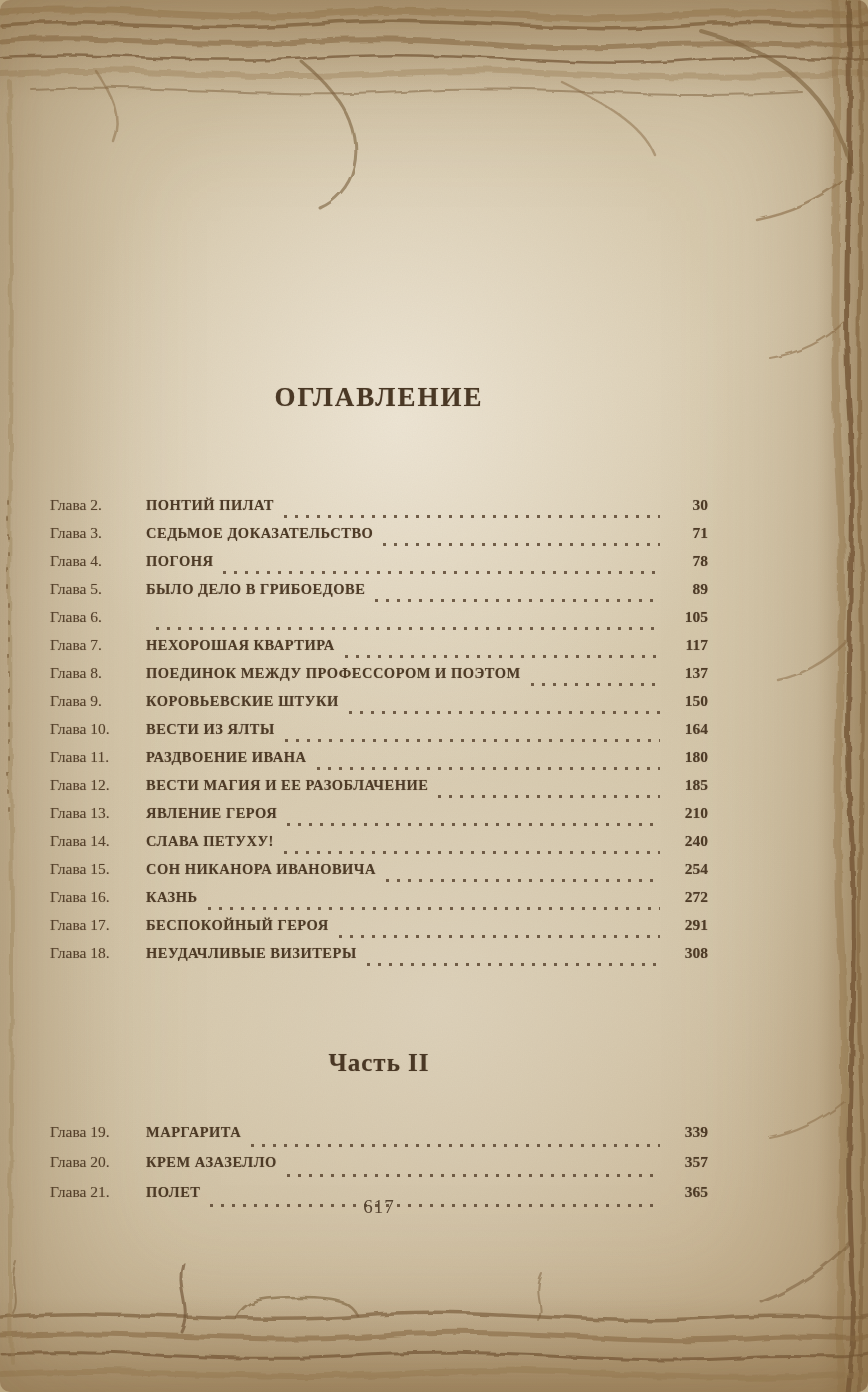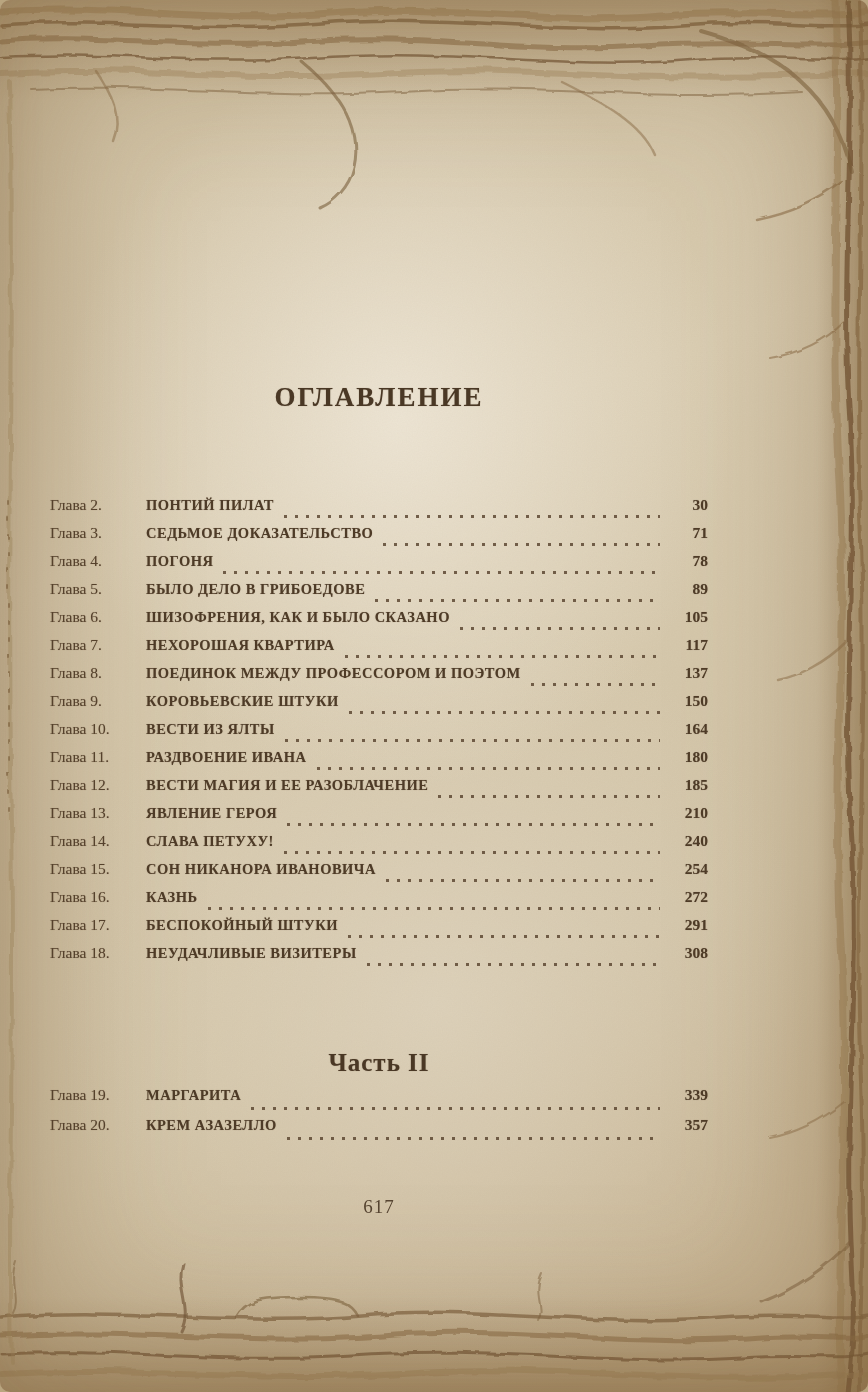--- a/index.html
+++ b/index.html
@@ -23,21 +23,21 @@
      font-weight:700;font-size:27px;letter-spacing:2px;color:#4a3825;
      text-shadow:0 0 1px rgba(74,56,37,.45);}
   .part-heading{position:absolute;left:0;right:0;text-align:center;
      font-weight:700;font-size:25px;letter-spacing:1px;color:#4a3825;
      text-shadow:0 0 1px rgba(74,56,37,.4);}
   #part1-heading{top:436px;}
   #part2-heading{top:1028px;}
 
   .toc{position:absolute;left:0;right:0;}
   #toc-part1{top:496px;}
-  #toc-part2{top:1086px;}
+  #toc-part2{top:1123px;}
   .toc-row{display:flex;align-items:baseline;height:28px;}
   #toc-part2 .toc-row{height:30px;}
   .chap-label{flex:none;width:96px;font-size:15.5px;color:#55412c;
      text-shadow:0 0 1px rgba(85,65,44,.35);}
   .chap-title{flex:none;font-weight:700;font-size:14.5px;letter-spacing:.5px;
      white-space:nowrap;color:#4e3b27;text-shadow:0 0 1px rgba(78,59,39,.4);}
   .leader{flex:1 1 auto;min-width:14px;height:5px;align-self:flex-end;margin:0 4px 5px 9px;
      background-image:radial-gradient(circle at 2.5px 2.5px,#5d4833 1.55px,rgba(93,72,51,0) 2px);
      background-size:11px 5px;background-repeat:repeat-x;opacity:.85;}
   .chap-page{flex:none;width:44px;text-align:right;font-weight:700;font-size:15.5px;
@@ -149,21 +149,20 @@
 
         <div class="toc-row">
           <span class="chap-label">Глава 5.</span>
           <span class="chap-title">БЫЛО ДЕЛО В ГРИБОЕДОВЕ</span>
           <span class="leader"></span>
           <span class="chap-page">89</span>
         </div>
 
         <div class="toc-row">
           <span class="chap-label">Глава 6.</span>
-          <span class="chap-title">ШИЗОФРЕНИЯ, КАК И БЫЛО СКАЗАНО</span>
           <span class="leader"></span>
           <span class="chap-page">105</span>
         </div>
 
         <div class="toc-row">
           <span class="chap-label">Глава 7.</span>
           <span class="chap-title">НЕХОРОШАЯ КВАРТИРА</span>
           <span class="leader"></span>
           <span class="chap-page">117</span>
         </div>
@@ -226,21 +225,21 @@
 
         <div class="toc-row">
           <span class="chap-label">Глава 16.</span>
           <span class="chap-title">КАЗНЬ</span>
           <span class="leader"></span>
           <span class="chap-page">272</span>
         </div>
 
         <div class="toc-row">
           <span class="chap-label">Глава 17.</span>
-          <span class="chap-title">БЕСПОКОЙНЫЙ ШТУКИ</span>
+          <span class="chap-title">БЕСПОКОЙНЫЙ ГЕРОЯ</span>
           <span class="leader"></span>
           <span class="chap-page">291</span>
         </div>
 
         <div class="toc-row">
           <span class="chap-label">Глава 18.</span>
           <span class="chap-title">НЕУДАЧЛИВЫЕ ВИЗИТЕРЫ</span>
           <span class="leader"></span>
           <span class="chap-page">308</span>
         </div>
@@ -257,17 +256,23 @@
           <span class="chap-page">339</span>
         </div>
 
         <div class="toc-row">
           <span class="chap-label">Глава 20.</span>
           <span class="chap-title">КРЕМ АЗАЗЕЛЛО</span>
           <span class="leader"></span>
           <span class="chap-page">357</span>
         </div>
 
+        <div class="toc-row">
+          <span class="chap-label">Глава 21.</span>
+          <span class="chap-title">ПОЛЕТ</span>
+          <span class="leader"></span>
+          <span class="chap-page">365</span>
+        </div>
       </div>
 
     <div class="page-number">617</div>
   </main>
 </div>
 
 </body></html>

